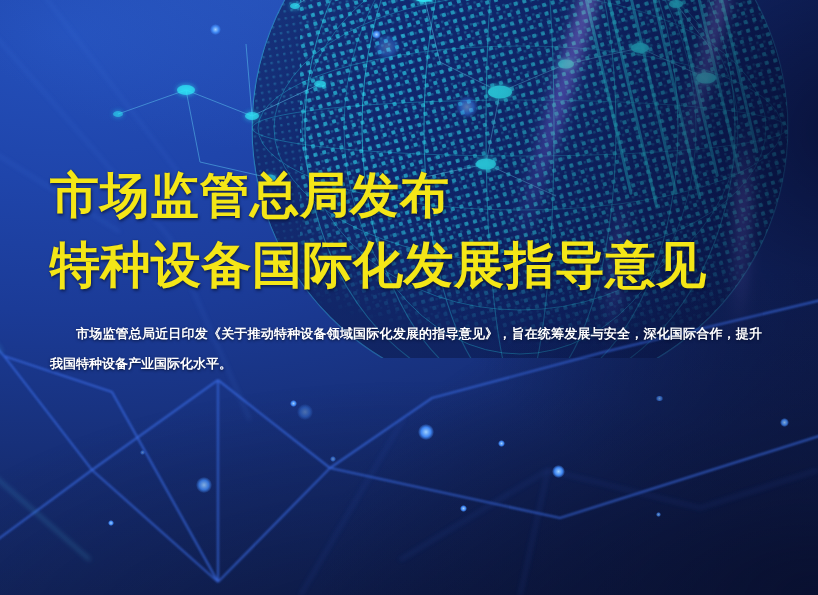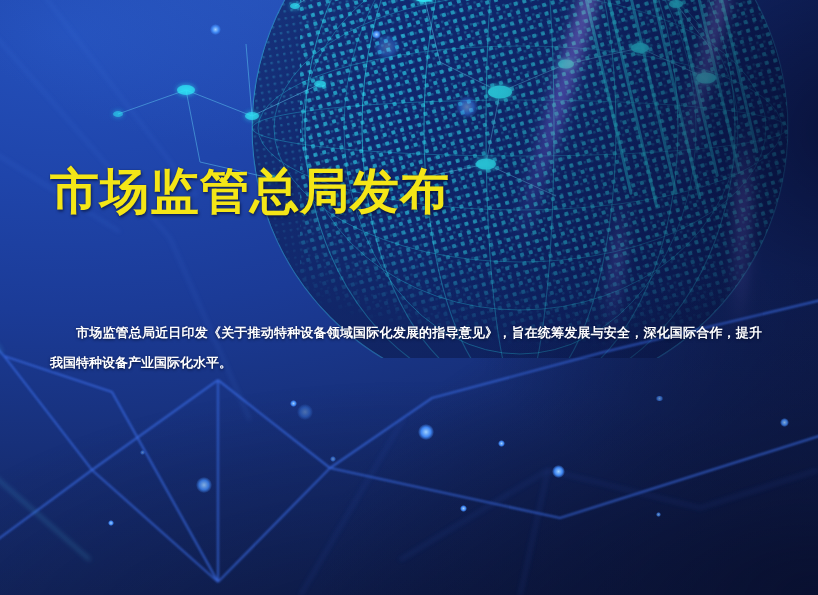--- a/index.html
+++ b/index.html
@@ -6,21 +6,21 @@
   html, body {
     margin: 0;
     padding: 0;
     background: #0d1b40;
   }
   #banner {
     position: relative;
     width: 818px;
     height: 595px;
     overflow: hidden;
-    font-family: Liberation Mono, monospace;
+    font-family: Liberation Sans, sans-serif;
     background: #1d3fa0;
     user-select: none;
   }
 
   
   .layer { position: absolute; inset: 0; pointer-events: none; }
 
   
   .bg-base {
     background:
@@ -320,20 +320,21 @@
     <div class="dot" style="left:780px; top:418px; width:9px;  height:9px; opacity:.8;"></div>
     <div class="dot" style="left:655px; top:396px; width:9px;  height:5px; opacity:.6;"></div>
     <div class="dot" style="left:330px; top:456px; width:6px;  height:6px; opacity:.6;"></div>
     <div class="dot" style="left:140px; top:450px; width:5px;  height:5px; opacity:.5;"></div>
   </div>
 
   <div class="content">
 
     <div class="headline">
       <span class="headline-line l1">市场监管总局发布</span>
+      <span class="headline-line l2">特种设备国际化发展指导意见</span>
     </div>
 
     <div class="body-copy">
       <p>市场监管总局近日印发《关于推动特种设备领域国际化发展的指导意见》，旨在统筹发展与安全，深化国际合作，提升我国特种设备产业国际化水平。</p>
     </div>
 
   </div>
 </div>
 
 </body></html>

